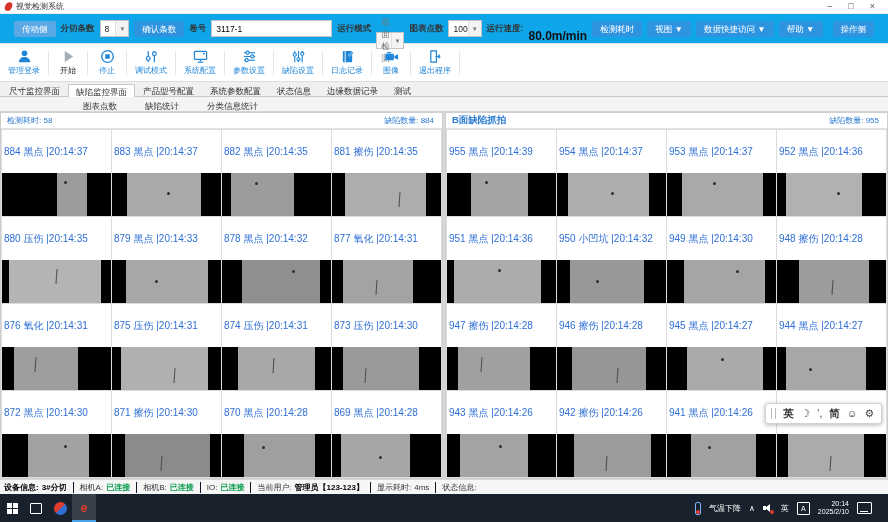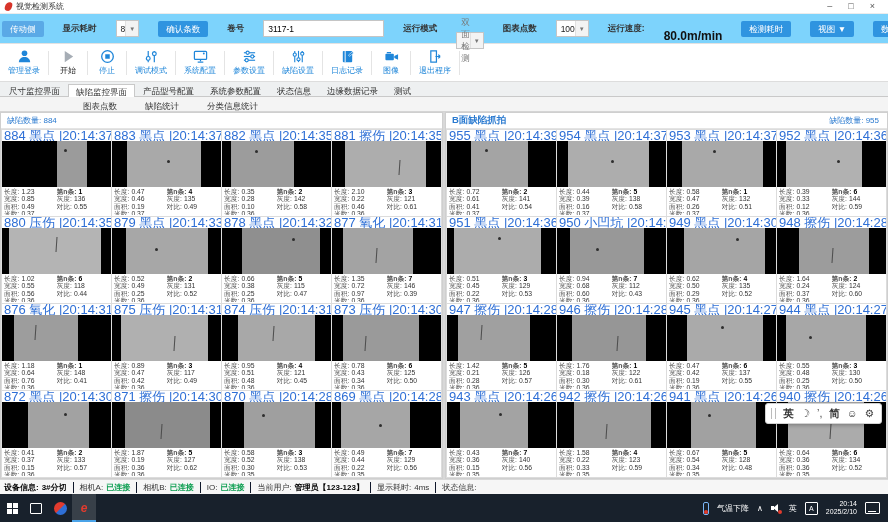--- a/index.html
+++ b/index.html
@@ -7,21 +7,21 @@
     width:888px;height:522px;overflow:hidden;position:relative;
     font-family:"Liberation Sans","DejaVu Sans",sans-serif;
     background:#f0f0f0;-webkit-font-smoothing:antialiased;
   }
   
   .titlebar{height:14px;background:#fff;border-bottom:1px solid #ececec;display:flex;align-items:center;padding:0 5px;box-sizing:border-box;font-size:8px;color:#333;}
   .applogo{width:7px;height:9px;background:#d7342a;border-radius:70% 30% 60% 40%;transform:rotate(12deg);margin-right:4px;}
   .wincon{margin-left:auto;display:flex;gap:16px;color:#555;font-size:9px;line-height:9px;padding-right:8px;}
   .wincon span{cursor:default;}
   
-  .tb1{height:30px;background:#7dd3fc;border-bottom:1px solid #e2e2e2;display:flex;align-items:center;gap:19px;padding:0 2px;box-sizing:border-box;font-size:8.5px;}
+  .tb1{height:30px;background:#0ea5e9;border-bottom:1px solid #e2e2e2;display:flex;align-items:center;gap:5px;padding:0 14px;box-sizing:border-box;font-size:8.5px;}
   .btn{background:#2f94e0;color:#fff;border:none;border-radius:2px;padding:3px 8px;font-size:8.5px;line-height:10px;white-space:nowrap;}
   .btn.light{background:#5aa9e6;}
   .tlabel{font-weight:bold;color:#333;white-space:nowrap;}
   .combo{background:#fff;border:1px solid #c5c5c5;height:17px;display:flex;align-items:center;padding:0 0 0 4px;box-sizing:border-box;font-size:8.5px;color:#222;}
   .combo .caret{margin-left:auto;color:#777;font-size:6px;border-left:1px solid #e0e0e0;padding:0 3px;align-self:stretch;display:flex;align-items:center;background:#f3f3f3;}
   .combo.gray{color:#777;background:#f5f5f5;margin-top:24px;}
   .roll-input{width:148px;height:17px;border:1px solid #c5c5c5;box-sizing:border-box;font-size:8.5px;padding:0 4px;font-family:inherit;}
   .speedval{font-weight:bold;font-size:12px;color:#111;white-space:nowrap;margin-top:14px;}
   .spacer{flex:1;}
   
@@ -38,21 +38,21 @@
   .stab.active{background:#fff;border-color:#cfcfcf;position:relative;top:17px;font-weight:bold;}
   
   .panels{position:absolute;top:112px;left:0;width:888px;height:367px;display:flex;gap:2px;background:#d8d8d8;}
   .panel{flex:1;background:#fff;border:1px solid #cfcfcf;box-sizing:border-box;display:flex;flex-direction:column;min-width:0;}
   .panel .phead{height:15px;display:flex;align-items:center;padding:0 6px;border-bottom:1px solid #e4e4e4;font-size:8px;color:#2a7ad0;}
   .panel .ptitle{font-size:9.5px;font-weight:bold;color:#2a7ad0;flex:1;margin:0;}
   .panel .pstat{flex:1;}
   .panel .pstat2{margin-right:2px;}
   .cards{flex:1;display:grid;grid-template-columns:repeat(4,1fr);grid-auto-rows:1fr;gap:1px;background:#dcdcdc;padding:1px;min-height:0;}
   .card{background:#fff;display:flex;flex-direction:column;overflow:hidden;min-width:0;}
-  .card-h{height:11px;line-height:11px;font-size:13px;color:#2e6fd6;padding:0 2px;white-space:nowrap;overflow:hidden;flex:none;}
+  .card-h{height:11px;line-height:11px;font-size:10px;color:#2e6fd6;padding:16px 2px;white-space:nowrap;overflow:hidden;flex:none;}
   .card-img{height:46px;position:relative;flex:none;background:#999;}
   .mark{position:absolute;}
   .mark.dot{width:3px;height:3px;background:#2e2e2e;border-radius:50%;}
   .mark.line{width:1px;height:15px;background:#4a4a4a;transform:rotate(4deg);}
   .card-d{flex:1;display:flex;font-size:6.8px;line-height:7.3px;color:#333;padding:1px 2px;min-height:0;}
   .dcol{flex:1;min-width:0;white-space:nowrap;overflow:hidden;}
   .dcol .dl{color:#555;}
   .dcol .strong{font-weight:bold;color:#000;}
   
   .statusbar{position:absolute;top:479px;left:0;width:888px;height:15px;background:#f6f6f6;border-top:1px solid #d8d8d8;display:flex;align-items:center;font-size:8px;color:#333;padding:0 4px;box-sizing:border-box;}
@@ -63,21 +63,21 @@
   
   .taskbar{position:absolute;top:494px;left:0;width:888px;height:28px;background:#18212c;display:flex;align-items:center;color:#fff;}
   .tb-left{display:flex;height:100%;}
   .tb-app{width:24px;height:100%;display:flex;align-items:center;justify-content:center;}
   .tb-app.active{background:rgba(255,255,255,.14);box-shadow:inset 0 -2px 0 #4aa3e8;}
   .winlogo{width:11px;height:11px;display:grid;grid-template-columns:1fr 1fr;grid-template-rows:1fr 1fr;gap:1px;}
   .winlogo i{background:#fff;}
   .tview{width:10px;height:9px;border:1px solid #fff;border-radius:1px;}
   .app-swirl{width:13px;height:13px;border-radius:50%;background:linear-gradient(135deg,#e23b2e 48%,#2e6fd6 52%);}
   .app-e{color:#e23b2e;font-weight:bold;font-style:italic;font-size:12px;line-height:12px;}
-  .tb-right{margin-left:auto;display:flex;align-items:center;gap:8px;padding-right:8px;font-size:8px;justify-content:space-between;}
+  .tb-right{margin-left:auto;display:flex;align-items:center;gap:8px;padding-right:16px;font-size:8px;justify-content:space-between;}
   .thermo{width:4px;height:11px;border:1px solid #7ab6f7;border-radius:2px;position:relative;}
   .thermo::after{content:"";position:absolute;left:0;bottom:0;width:4px;height:4px;background:#e23b2e;border-radius:50%;}
   .trayup{font-size:8px;color:#fff;}
   .spk{position:relative;width:10px;height:9px;}
   .spk .b{position:absolute;left:0;top:2.5px;width:3px;height:4px;background:#fff;}
   .spk .t{position:absolute;left:2px;top:0;width:0;height:0;border-top:4.5px solid transparent;border-bottom:4.5px solid transparent;border-right:5px solid #fff;}
   .spk .badge{position:absolute;right:-1px;bottom:-1px;width:4px;height:4px;background:#e23b2e;border-radius:50%;}
   .imebox{width:11px;height:11px;border:1px solid #fff;border-radius:1px;font-size:7px;line-height:11px;text-align:center;}
   .clock{text-align:right;font-size:7px;line-height:8.5px;}
   .kbicon{width:13px;height:10px;border:1px solid #fff;border-radius:1px;position:relative;}
@@ -96,21 +96,21 @@
   <span>视觉检测系统</span>
   <div class="wincon">
     <span>–</span>
     <span>□</span>
     <span>×</span>
   </div>
 </div>
 
 <div class="tb1">
   <button class="btn light">传动侧</button>
-  <span class="tlabel">显示耗时</span>
+  <span class="tlabel">分切条数</span>
   <div class="combo" style="width:62px;">
     <span>8</span>
     <span class="caret">▼</span>
   </div>
   <button class="btn">确认条数</button>
   <span class="tlabel">卷号</span>
   <input class="roll-input" value="3117-1" style="">
   <span class="tlabel">运行模式</span>
   <div class="combo gray" style="width:58px;">
     <span>双面检测</span>
@@ -245,20 +245,21 @@
 <div class="subtabs">
   <span class="stab active">缺陷信息</span>
   <span class="stab">图表点数</span>
   <span class="stab">缺陷统计</span>
   <span class="stab">分类信息统计</span>
 </div>
 
 <div class="panels">
   <section class="panel">
     <div class="phead">
+      <span class="pstat"><span>检测耗时:</span> <span>58</span></span>
       <span class="pstat2"><span>缺陷数量:</span> <span>884</span></span>
     </div>
     <div class="cards">
   <div class="card">
     <div class="card-h"><span class="c-id">884</span> <span class="c-type">黑点</span> <span class="c-time">|20:14:37</span></div>
     <div class="card-img" style="background: linear-gradient(90deg, rgb(0, 0, 0) 0%, rgb(0, 0, 0) 50%, rgb(155, 155, 155) 50%, rgb(155, 155, 155) 78%, rgb(0, 0, 0) 78%, rgb(0, 0, 0) 100%);">
             <i class="mark dot" style="left: 57%; top: 18%;"></i>
           </div>
     <div class="card-d">
       <div class="dcol">

